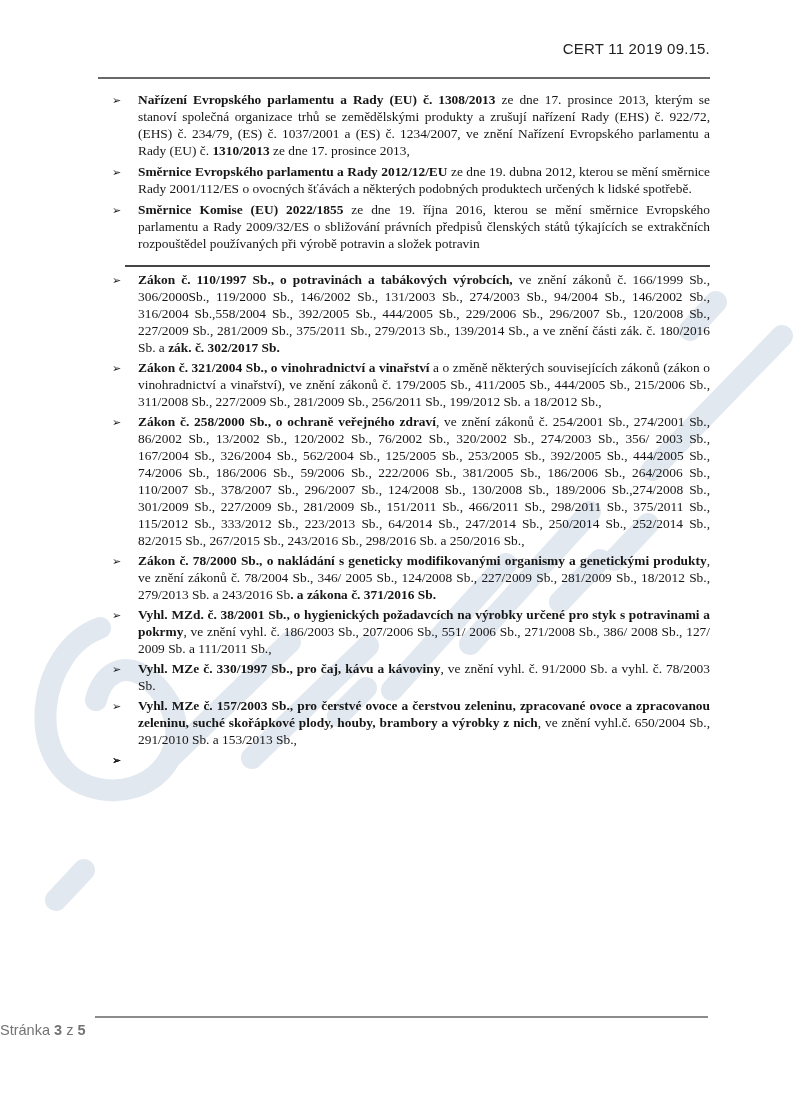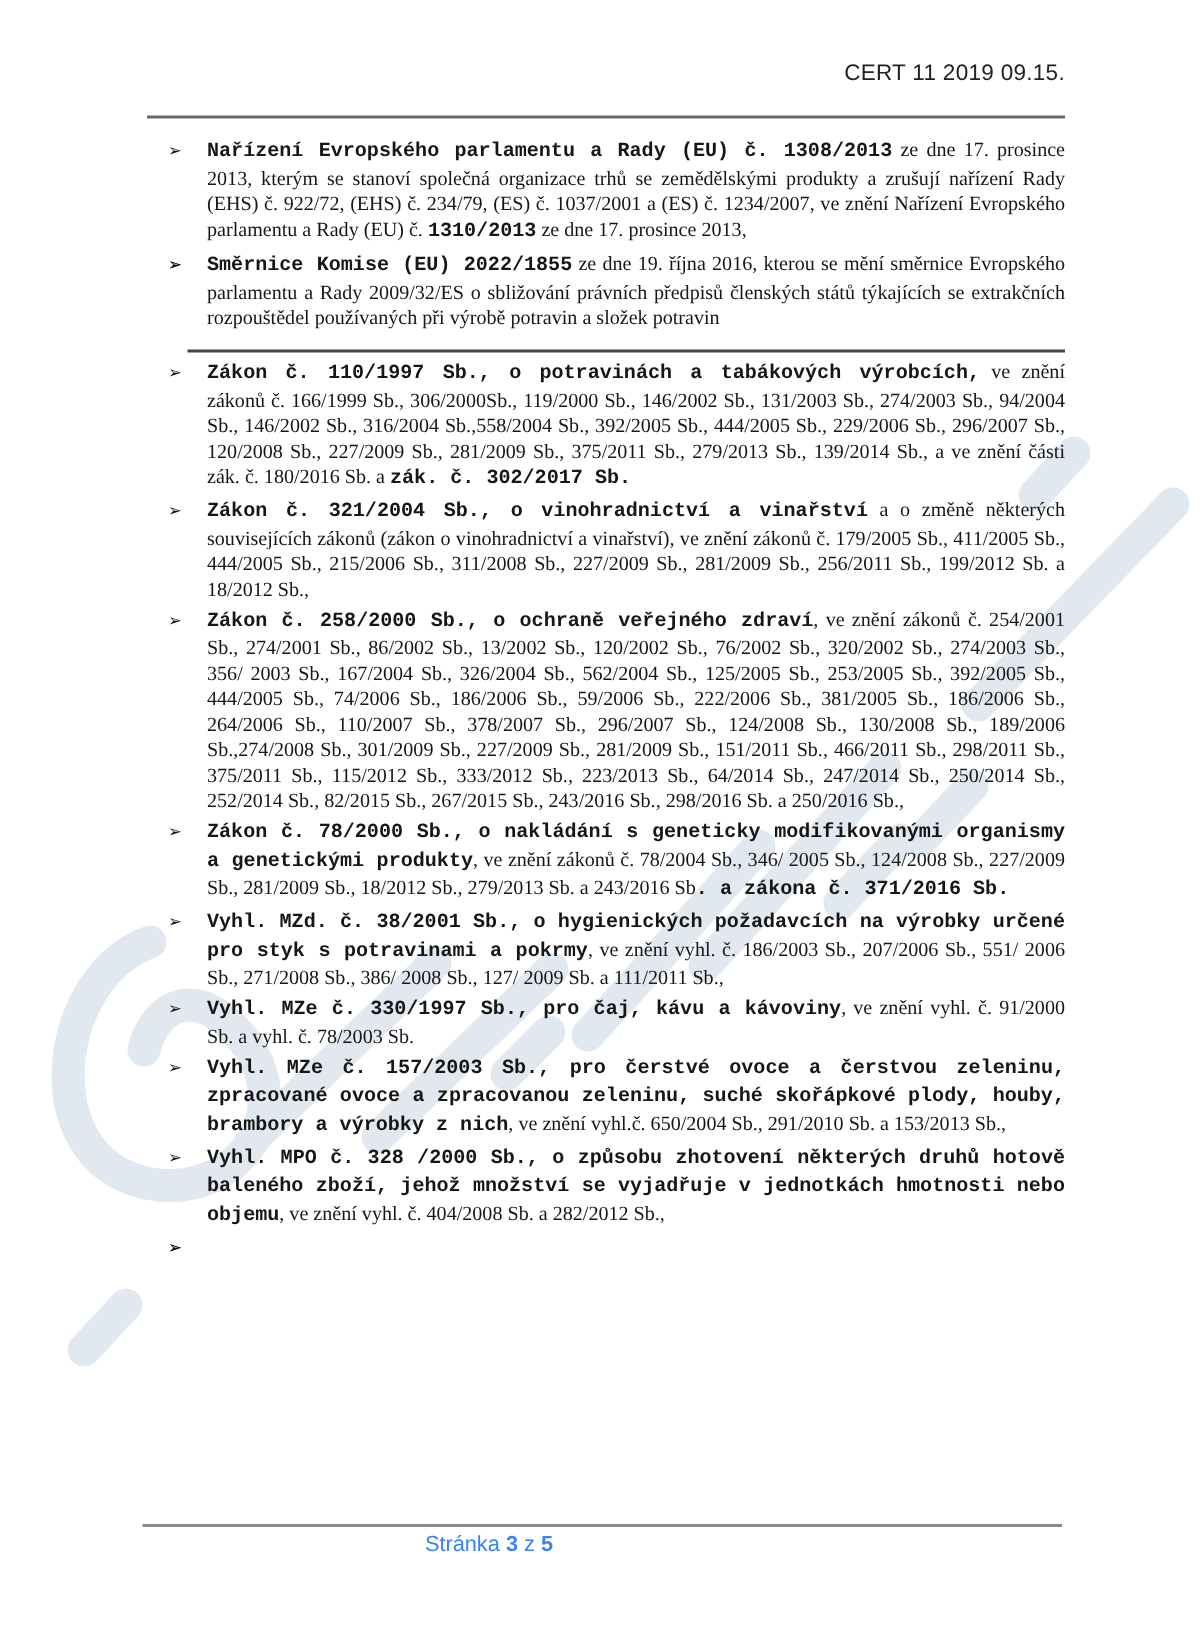--- a/index.html
+++ b/index.html
@@ -46,40 +46,39 @@
     color: #161616;
   }
   .section-eu .item { margin-top: 4px; }
   .bullet {
     position: absolute;
     left: 14px; top: 1px;
     font-family: "DejaVu Sans", sans-serif;
     font-size: 11px;
     color: #161616;
   }
-  .item .b { font-weight: bold; font-family: Liberation Mono, monospace; }
+  .item .b { font-weight: bold; }
 
   .section-rule {
     height: 2px; background: #454545;
     margin: 13px 0 4px 27px;
     width: 585px;
   }
 
   .footer-rule {
     position: absolute;
     top: 1016px; left: 95px; width: 613px;
     height: 2px; background: #8b8b8b;
   }
   .footer {
     position: absolute;
     top: 1022px; left: 0; width: 652px;
-    text-align: center;
     font-family: "Liberation Sans", sans-serif;
     font-size: 14.5px;
-    color: #3b82f6;
+    color: #737373;
   }
   .footer .b { font-weight: bold; }
 </style>
 </head>
 <body>
 
 <div class="watermark">
   <svg width="800" height="1100" viewBox="0 0 800 1100" xmlns="http://www.w3.org/2000/svg">
     <g stroke="#e2e8ef" stroke-width="22" stroke-linecap="round" fill="none">
       <path d="M 100 628 C 38 650, 22 762, 88 786 C 152 808, 206 742, 158 688 C 132 658, 104 668, 96 700"></path>
@@ -99,35 +98,35 @@
 
 <div class="page">
 
   <div class="header-note">CERT 11 2019 09.15.</div>
 
   <div class="top-rule"></div>
 
   <div class="content">
     <div class="section section-eu">
         <div class="item"><span class="bullet">➢</span><span class="item-text"><span class="b">Nařízení Evropského parlamentu a Rady (EU) č. 1308/2013</span><span> ze dne 17. prosince 2013, kterým se stanoví společná organizace trhů se zemědělskými produkty a zrušují nařízení Rady (EHS) č. 922/72, (EHS) č. 234/79, (ES) č. 1037/2001 a (ES) č. 1234/2007, ve znění Nařízení Evropského parlamentu a Rady (EU) č. </span><span class="b">1310/2013</span><span> ze dne 17. prosince 2013,</span></span></div>
-        <div class="item"><span class="bullet">➢</span></div>
+        <div class="item"><span class="bullet">➢</span><span class="item-text"><span class="b">Směrnice Evropského parlamentu a Rady 2012/12/EU</span><span> ze dne 19. dubna 2012, kterou se mění směrnice Rady 2001/112/ES o ovocných šťávách a některých podobných produktech určených k lidské spotřebě.</span></span></div>
         <div class="item"><span class="bullet">➢</span><span class="item-text"><span class="b">Směrnice Komise (EU) 2022/1855</span><span> ze dne 19. října 2016, kterou se mění směrnice Evropského parlamentu a Rady 2009/32/ES o sbližování právních předpisů členských států týkajících se extrakčních rozpouštědel používaných při výrobě potravin a složek potravin</span></span></div>
       </div>
 
     <div class="section-rule"></div>
 
     <div class="section section-national">
         <div class="item"><span class="bullet">➢</span><span class="item-text"><span class="b">Zákon č. 110/1997 Sb., o potravinách a tabákových výrobcích,</span><span> ve znění zákonů č. 166/1999 Sb., 306/2000Sb., 119/2000 Sb., 146/2002 Sb., 131/2003 Sb., 274/2003 Sb., 94/2004 Sb., 146/2002 Sb., 316/2004 Sb.,558/2004 Sb., 392/2005 Sb., 444/2005 Sb., 229/2006 Sb., 296/2007 Sb., 120/2008 Sb., 227/2009 Sb., 281/2009 Sb., 375/2011 Sb., 279/2013 Sb., 139/2014 Sb., a ve znění části zák. č. 180/2016 Sb. a </span><span class="b">zák. č. 302/2017 Sb.</span></span></div>
         <div class="item"><span class="bullet">➢</span><span class="item-text"><span class="b">Zákon č. 321/2004 Sb., o vinohradnictví a vinařství</span><span> a o změně některých souvisejících zákonů (zákon o vinohradnictví a vinařství), ve znění zákonů č. 179/2005 Sb., 411/2005 Sb., 444/2005 Sb., 215/2006 Sb., 311/2008 Sb., 227/2009 Sb., 281/2009 Sb., 256/2011 Sb., 199/2012 Sb. a 18/2012 Sb.,</span></span></div>
         <div class="item"><span class="bullet">➢</span><span class="item-text"><span class="b">Zákon č. 258/2000 Sb., o ochraně veřejného zdraví</span><span>, ve znění zákonů č. 254/2001 Sb., 274/2001 Sb., 86/2002 Sb., 13/2002 Sb., 120/2002 Sb., 76/2002 Sb., 320/2002 Sb., 274/2003 Sb., 356/ 2003 Sb., 167/2004 Sb., 326/2004 Sb., 562/2004 Sb., 125/2005 Sb., 253/2005 Sb., 392/2005 Sb., 444/2005 Sb., 74/2006 Sb., 186/2006 Sb., 59/2006 Sb., 222/2006 Sb., 381/2005 Sb., 186/2006 Sb., 264/2006 Sb., 110/2007 Sb., 378/2007 Sb., 296/2007 Sb., 124/2008 Sb., 130/2008 Sb., 189/2006 Sb.,274/2008 Sb., 301/2009 Sb., 227/2009 Sb., 281/2009 Sb., 151/2011 Sb., 466/2011 Sb., 298/2011 Sb., 375/2011 Sb., 115/2012 Sb., 333/2012 Sb., 223/2013 Sb., 64/2014 Sb., 247/2014 Sb., 250/2014 Sb., 252/2014 Sb., 82/2015 Sb., 267/2015 Sb., 243/2016 Sb., 298/2016 Sb. a 250/2016 Sb.,</span></span></div>
         <div class="item"><span class="bullet">➢</span><span class="item-text"><span class="b">Zákon č. 78/2000 Sb., o nakládání s geneticky modifikovanými organismy a genetickými produkty</span><span>, ve znění zákonů č. 78/2004 Sb., 346/ 2005 Sb., 124/2008 Sb., 227/2009 Sb., 281/2009 Sb., 18/2012 Sb., 279/2013 Sb. a 243/2016 Sb</span><span class="b">. a zákona č. 371/2016 Sb.</span></span></div>
         <div class="item"><span class="bullet">➢</span><span class="item-text"><span class="b">Vyhl. MZd. č. 38/2001 Sb., o hygienických požadavcích na výrobky určené pro styk s potravinami a pokrmy</span><span>, ve znění vyhl. č. 186/2003 Sb., 207/2006 Sb., 551/ 2006 Sb., 271/2008 Sb., 386/ 2008 Sb., 127/ 2009 Sb. a 111/2011 Sb.,</span></span></div>
         <div class="item"><span class="bullet">➢</span><span class="item-text"><span class="b">Vyhl. MZe č. 330/1997 Sb., pro čaj, kávu a kávoviny</span><span>, ve znění vyhl. č. 91/2000 Sb. a vyhl. č. 78/2003 Sb.</span></span></div>
         <div class="item"><span class="bullet">➢</span><span class="item-text"><span class="b">Vyhl. MZe č. 157/2003 Sb., pro čerstvé ovoce a čerstvou zeleninu, zpracované ovoce a zpracovanou zeleninu, suché skořápkové plody, houby, brambory a výrobky z nich</span><span>, ve znění vyhl.č. 650/2004 Sb., 291/2010 Sb. a 153/2013 Sb.,</span></span></div>
-        <div class="item"><span class="bullet">➢</span><span class="item-text"><span class="b">Vyhl. MPO č. 328 /2000 Sb., o způsobu zhotovení některých druhů hotově baleného zboží, jehož množství se vyjadřuje v jednotkách hmotnosti nebo objemu</span><span>, ve znění vyhl. č. 404/2008 Sb. a 282/2012 Sb.,</span></span></div>
+        <div class="item"><span class="bullet">➢</span></div>
         <div class="item"><span class="bullet">➢</span></div>
         <div class="item"><span class="bullet">➢</span></div>
       </div>
   </div>
 
   <div class="footer-rule"></div>
 
   <div class="footer">
     <span>Stránka</span>
     <span class="b">3</span>

